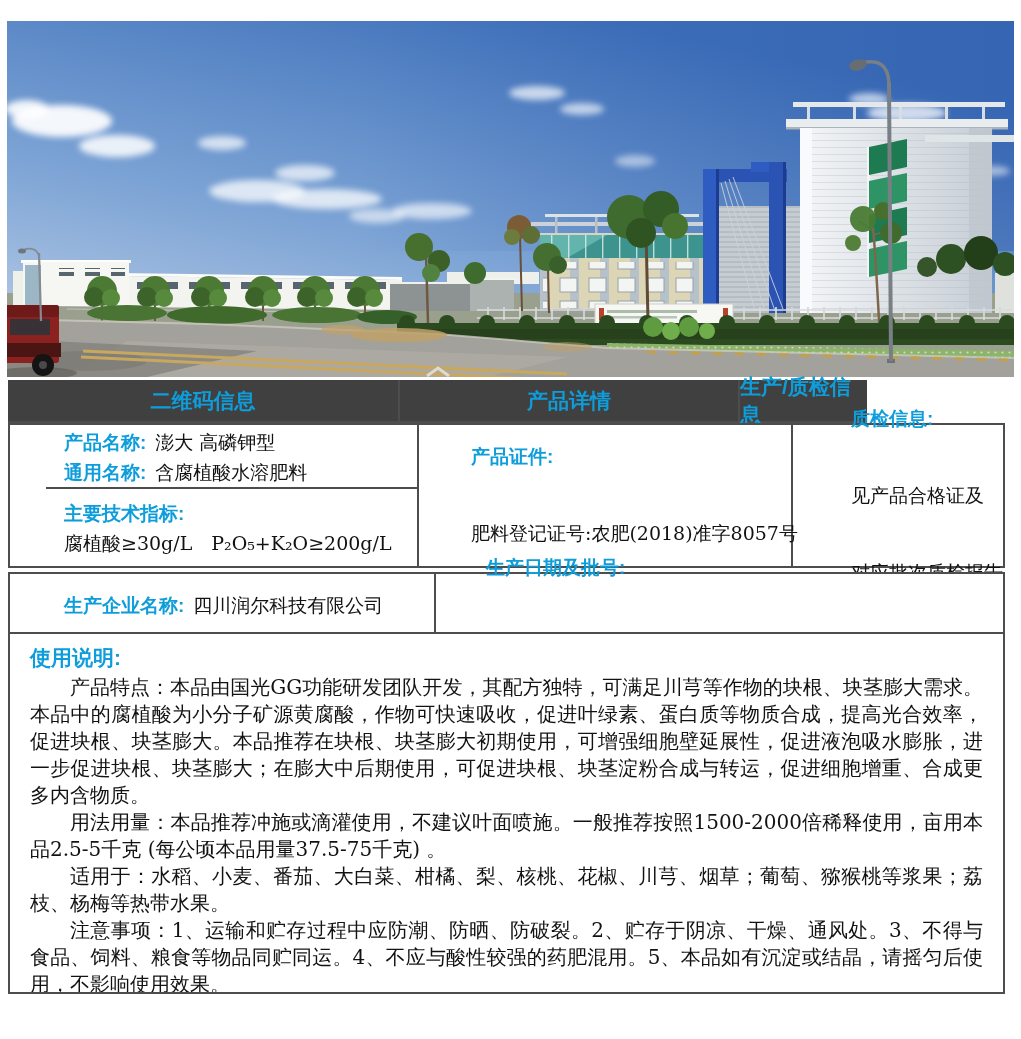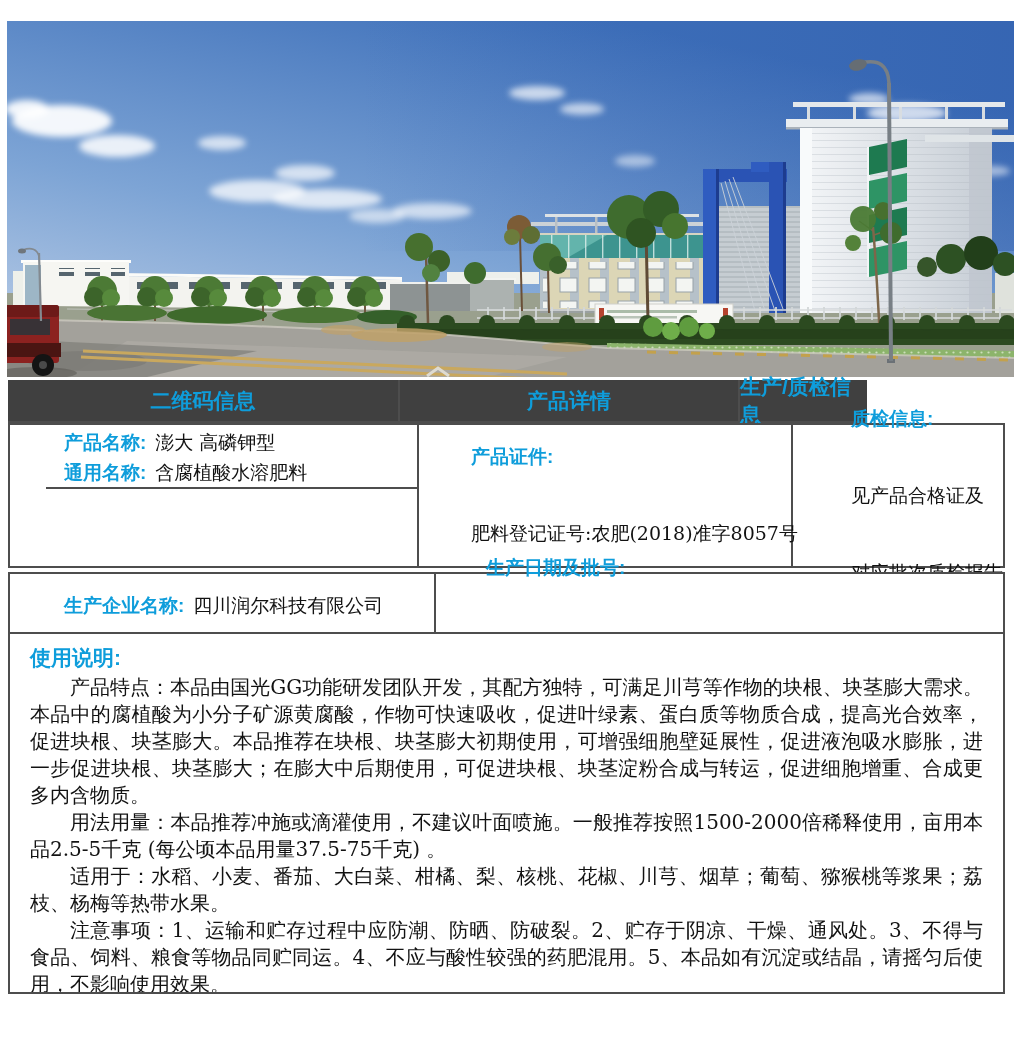--- a/index.html
+++ b/index.html
@@ -351,20 +351,24 @@
   <div class="band band1">
     <div class="col colA">
       <div class="cellA">
         <div class="line">
           <span class="lbl">产品名称:</span><span class="val">澎大 高磷钾型</span>
         </div>
         <div class="line">
           <span class="lbl">通用名称:</span><span class="val">含腐植酸水溶肥料</span>
         </div>
       </div>
+      <div class="cellB">
+        <div class="line"><span class="lbl">主要技术指标:</span></div>
+        <div class="line"><span class="val">腐植酸≥30g/L　P₂O₅+K₂O≥200g/L</span></div>
+      </div>
     </div>
     <div class="col colB vcenter pad1">
       <div class="line"><span class="lbl">产品证件:</span></div>
       <div class="line"><span class="val">肥料登记证号:农肥(2018)准字8057号</span></div>
     </div>
     <div class="col colC vcenter pad2">
       <div class="line"><span class="lbl">质检信息:</span></div>
       <div class="line"><span class="val">见产品合格证及</span></div>
       <div class="line"><span class="val">对应批次质检报告</span></div>
     </div>

